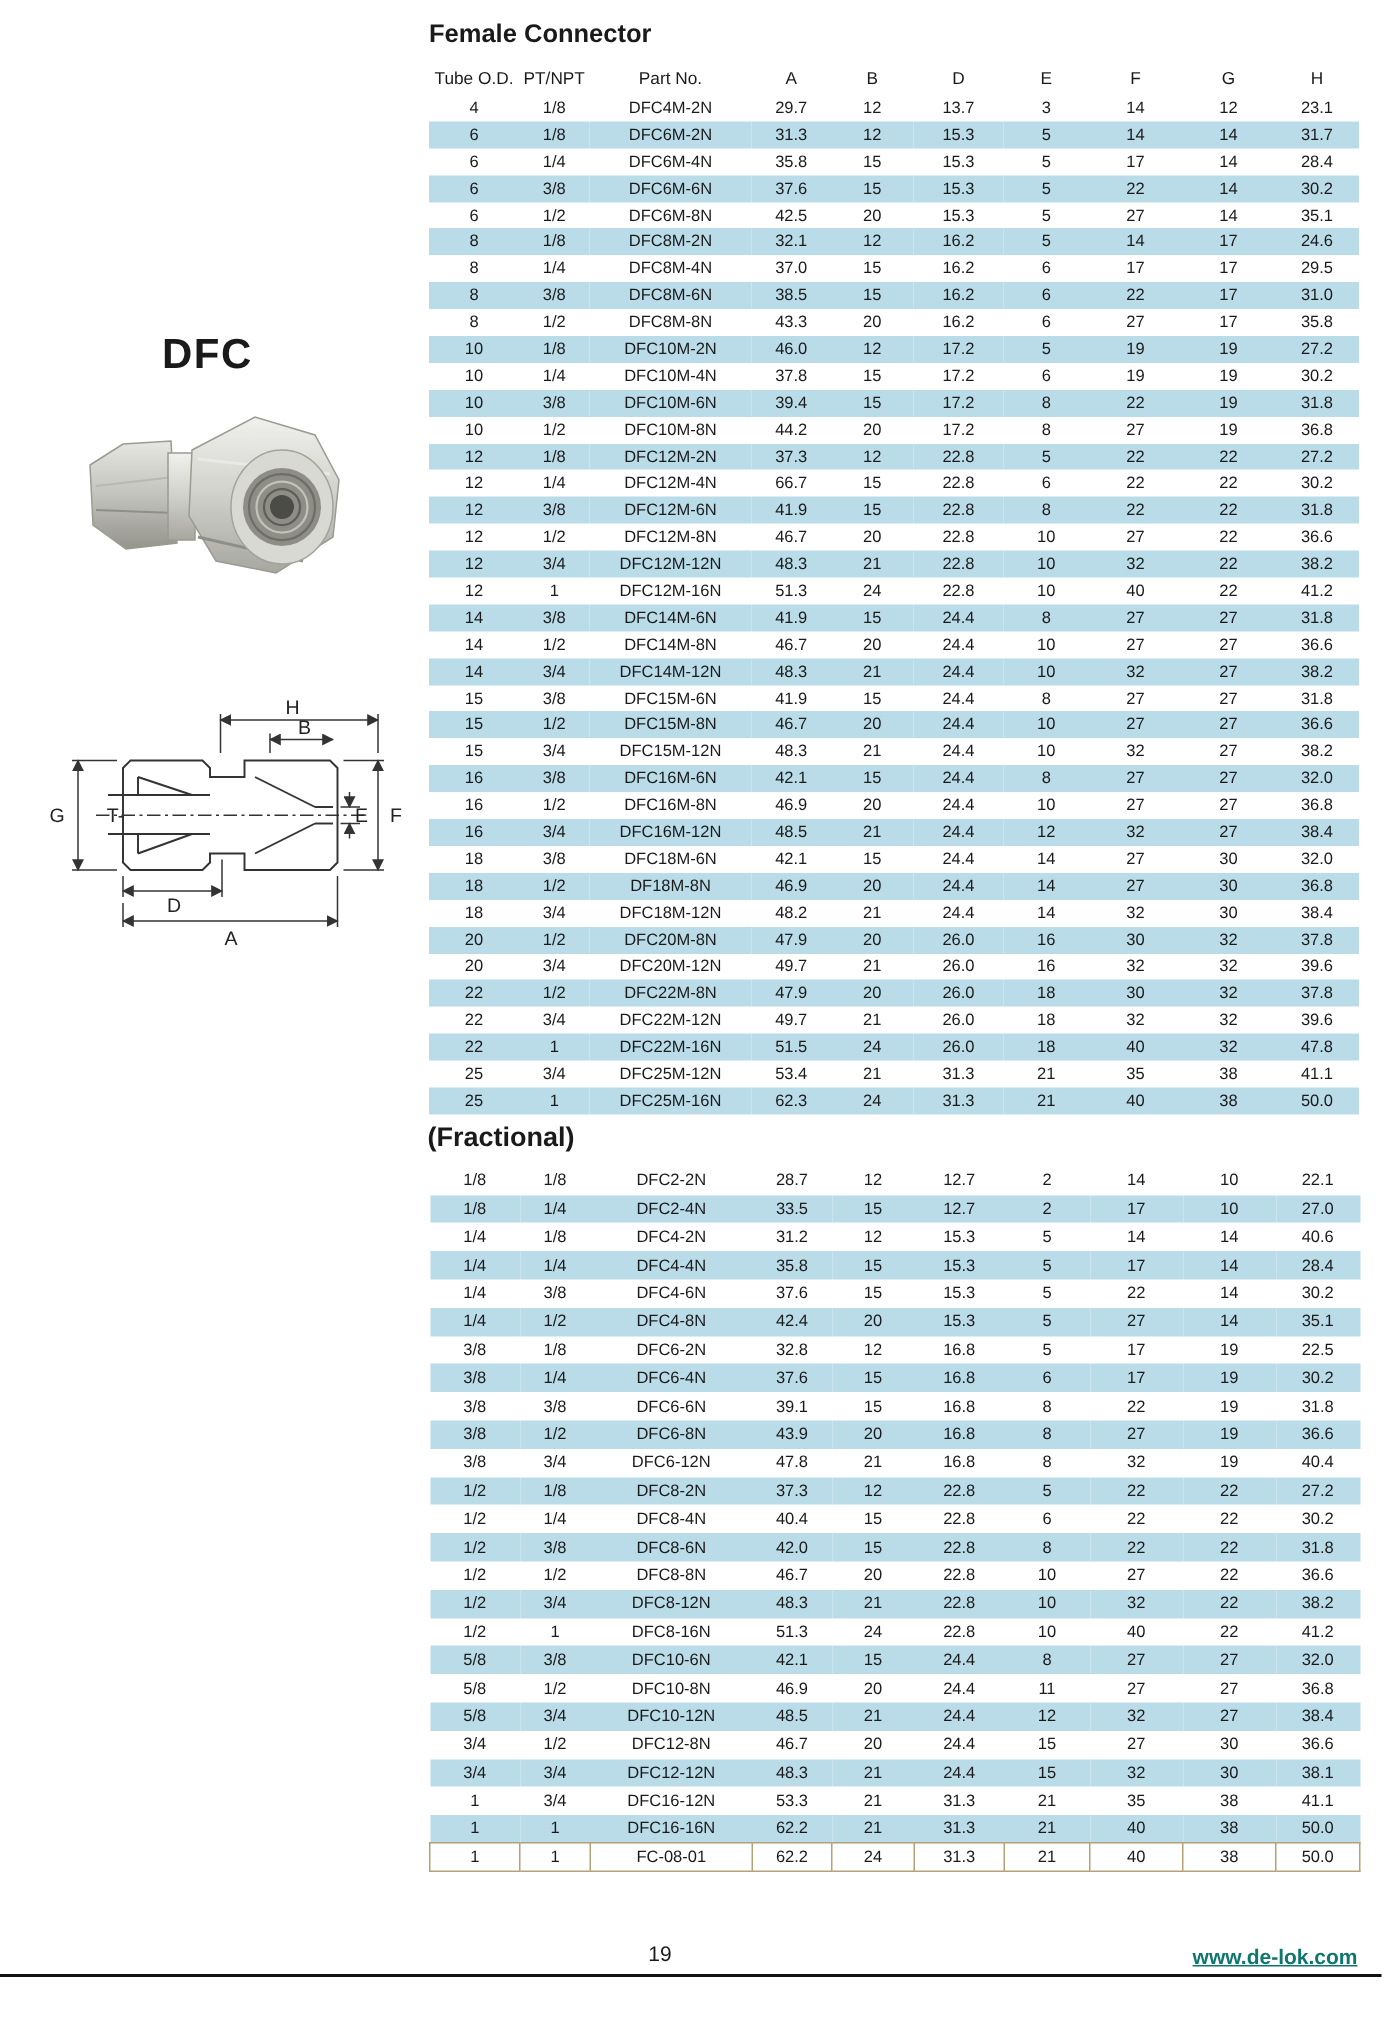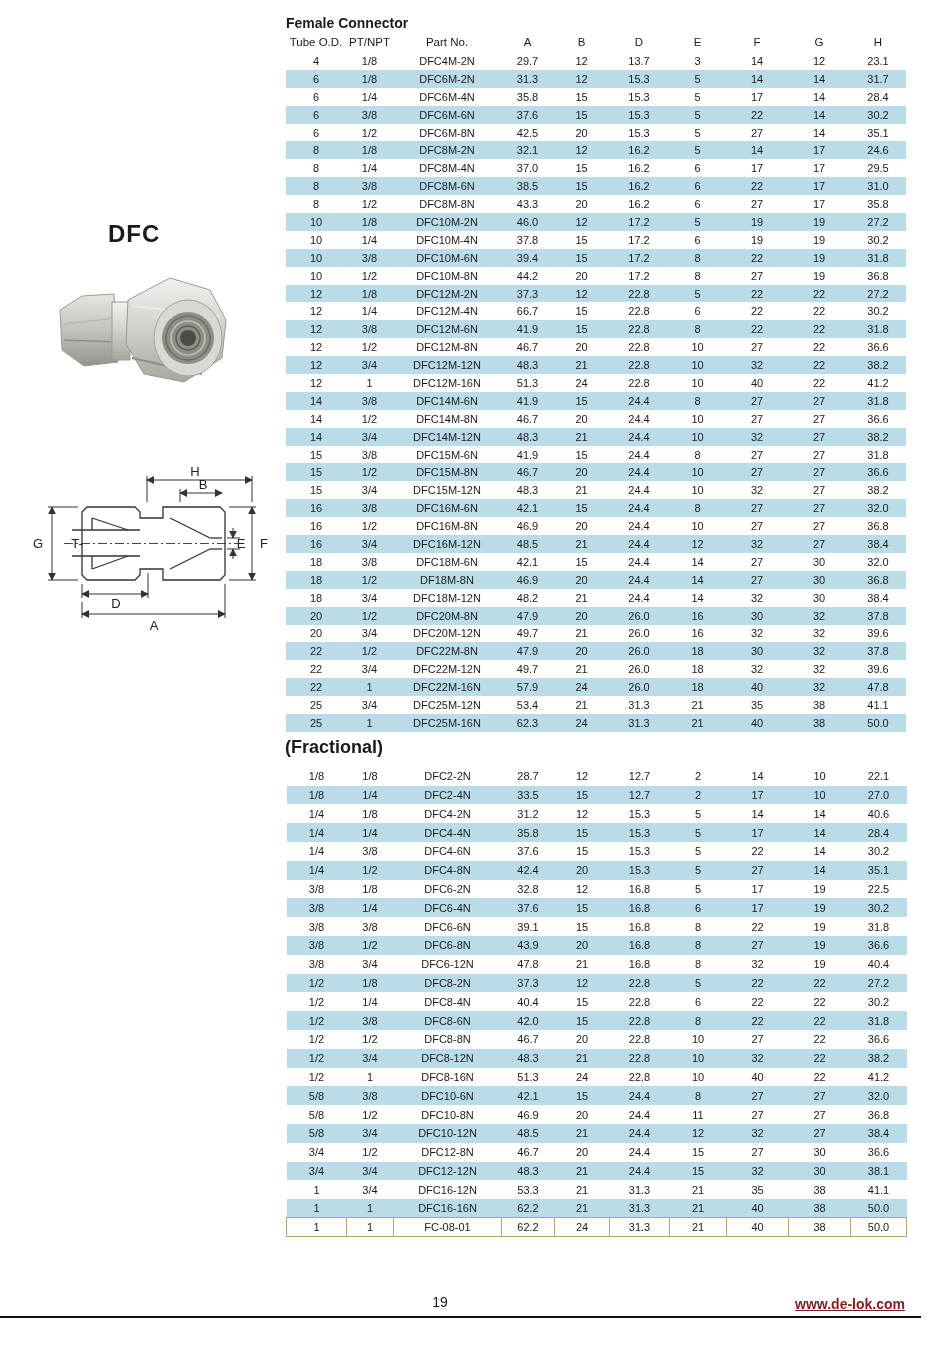--- a/index.html
+++ b/index.html
@@ -1,42 +1,42 @@
 <!DOCTYPE html>
 <html><head>
 <meta charset="utf-8">
 <style>
   * { box-sizing: border-box; margin: 0; padding: 0; }
   body { background: #ffffff; font-family: "Liberation Sans", sans-serif; }
   .page { position: relative; width: 933px; height: 1346px; background: #fff; overflow: hidden; color: #1a1a1a; }
 
   
-  .series-label { position: absolute; left: 108px; top: 220px; font-size: 24px; font-weight: bold; letter-spacing: 1px; }
+  .series-label { position: absolute; left: 108px; top: 220px; font-size: 28px; font-weight: bold; letter-spacing: 1px; }
   .product-photo { position: absolute; left: 52px; top: 258px; }
   .dim-diagram { position: absolute; left: 30px; top: 450px; }
 
   
   .content { position: absolute; left: 286px; top: 14px; width: 622px; }
-  .title { font-size: 14px; font-weight: bold; line-height: 18px; }
+  .title { font-size: 17px; font-weight: bold; line-height: 18px; }
   .title .line2 { padding-left: 9px; }
 
   table { border-collapse: collapse; table-layout: fixed; width: 620px; }
-  #metric-table { }
+  #metric-table { margin-top: 11px; }
   th { font-weight: normal; font-size: 11.5px; height: 20px; text-align: center; vertical-align: middle; }
   td { font-size: 11px; height: 17.9px; text-align: center; vertical-align: middle; padding: 0; white-space: nowrap; }
   #fractional-table td { height: 18.8px; }
   tr.stripe { background: #badce9; }
   .fractional-heading { font-size: 18px; font-weight: bold; margin: 5px 0 0 -1px; }
   #fractional-table { margin-top: 9px; }
   tr.boxed { background: #fff; }
   tr.boxed td { border: 1.4px solid #b5a276; height: 19.5px; }
 
   
   .page-number { position: absolute; left: 415px; top: 1294px; width: 50px; text-align: center; font-size: 14px; }
-  .website-link { position: absolute; right: 28px; top: 1296px; font-size: 14px; font-weight: bold; color: #7f1d1d; text-decoration: underline; cursor: pointer; }
+  .website-link { position: absolute; right: 28px; top: 1296px; font-size: 14px; font-weight: bold; color: #0f766e; text-decoration: underline; cursor: pointer; }
   .footer-rule { position: absolute; left: 0; top: 1316px; width: 921px; height: 2px; background: #111; }
 
   svg text { font-family: "Liberation Sans", sans-serif; fill: #222; }
 </style>
 </head>
 <body>
 
 <div class="page">
 
   <div class="series-label">DFC</div>
@@ -589,21 +589,21 @@
             <td>26.0</td>
             <td>18</td>
             <td>32</td>
             <td>32</td>
             <td>39.6</td>
           </tr>
           <tr class="stripe">
             <td>22</td>
             <td>1</td>
             <td>DFC22M-16N</td>
-            <td>57.9</td>
+            <td>51.5</td>
             <td>24</td>
             <td>26.0</td>
             <td>18</td>
             <td>40</td>
             <td>32</td>
             <td>47.8</td>
           </tr>
           <tr>
             <td>25</td>
             <td>3/4</td>

